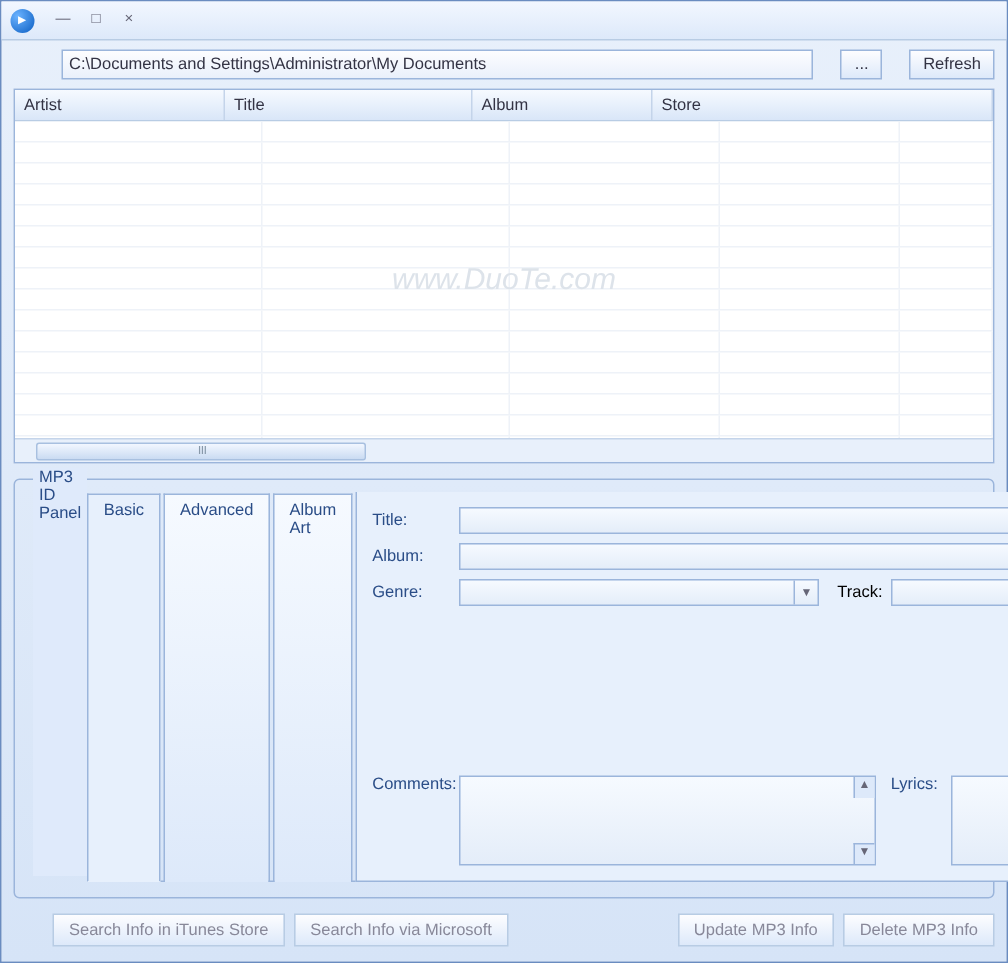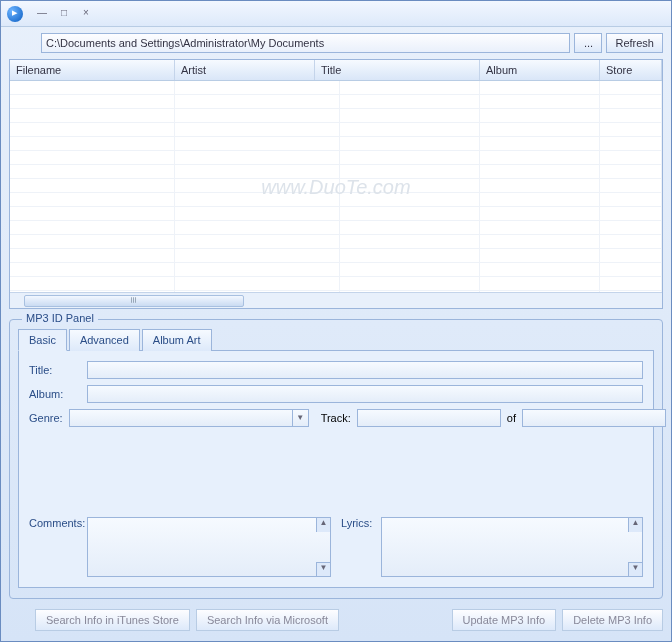--- a/index.html
+++ b/index.html
@@ -4,37 +4,37 @@
 <style>
 * { box-sizing: border-box; margin: 0; padding: 0; font-family: Tahoma, Arial, sans-serif; font-size: 11px; }
 body { background: #fff; }
 .window { width: 672px; height: 642px; background: linear-gradient(#e8f0fb, #d6e4f7); border: 1px solid #6a8cc0; display: flex; flex-direction: column; }
 .titlebar { height: 26px; background: linear-gradient(#f2f7ff, #dde9fa); display: flex; align-items: center; padding: 0 6px; color: #556677; border-bottom: 1px solid #b8cce4; }
 .titlebar .app-icon { width: 16px; height: 16px; border-radius: 50%; background: radial-gradient(circle at 30% 30%, #6bb3ff, #0a5dc2); margin-right: 6px; position: relative; }
 .titlebar .app-icon::after { content: "▶"; color: #fff; font-size: 7px; position: absolute; left: 5px; top: 3px; }
 .titlebar .title { flex: 1; }
 .titlebar .winbtn { width: 18px; height: 18px; margin-left: 4px; color: #667; text-align: center; line-height: 16px; cursor: pointer; font-size: 10px; }
 .content { flex: 1; padding: 6px 8px 10px 8px; display: flex; flex-direction: column; gap: 4px; }
-.pathrow { display: flex; gap: 4px; padding-left: 32px; }
+.pathrow { display: flex; gap: 18px; padding-left: 32px; }
 .pathinput { flex: 1; height: 20px; background: linear-gradient(#fdfdff, #e9f0fb); border: 1px solid #9bb5db; padding: 2px 4px; color: #334; }
 .btn { height: 20px; padding: 0 8px; background: linear-gradient(#fdfdff, #dde9fa); border: 1px solid #9bb5db; color: #334; cursor: pointer; }
 .btn.sm { width: 28px; padding: 0; }
 .tablewrap { border: 1px solid #9bb5db; background: #fff; height: 250px; display: flex; flex-direction: column; margin-top: 2px; }
 .thead { display: flex; background: linear-gradient(#f6faff, #d9e6f8); border-bottom: 1px solid #b8cce4; }
 .th { padding: 4px 6px; border-right: 1px solid #c4d4ea; color: #334; }
 .th.filename { width: 165px; } .th.title { width: 165px; } .th.artist { width: 140px; } .th.album { width: 120px; } .th.genre { flex: 1; }
 .tbody { flex: 1; background: #fff; overflow: hidden; position: relative; }
 .rowline { height: 14px; border-bottom: 1px solid #eef2f8; display: flex; }
 .rowline .cell { border-right: 1px solid #eef2f8; }
 .cell.filename { width: 165px; } .cell.title { width: 165px; } .cell.artist { width: 140px; } .cell.album { width: 120px; } .cell.genre { flex: 1; }
 .hscroll { height: 16px; background: #e8f0fb; border-top: 1px solid #c4d4ea; position: relative; }
 .hscroll .thumb { position: absolute; left: 14px; top: 2px; width: 220px; height: 12px; background: linear-gradient(#f2f7ff, #cadbf2); border: 1px solid #a8c0e0; border-radius: 2px; }
 .hscroll .thumb::after { content: "≡"; color: #89a; position: absolute; left: 50%; top: -2px; transform: translateX(-50%) rotate(90deg); }
 .watermark { position: absolute; top: 50%; left: 50%; transform: translate(-50%, -50%); color: #dde3ea; font-size: 20px; font-style: italic; pointer-events: none; }
-.fieldset { border: 1px solid #9bb5db; border-radius: 4px; padding: 8px 8px 10px 8px; margin-top: 6px; flex: 1; display: flex; flex-direction: column; }
+.fieldset { border: 1px solid #9bb5db; border-radius: 4px; padding: 8px 8px 10px 8px; margin-top: 6px; flex: 1; display: flex; flex-direction: row; }
 .legend { color: #2a4d87; margin: -16px 0 4px 4px; background: #dfeafb; padding: 0 4px; width: fit-content; }
 .tabs { display: flex; border-bottom: 1px solid #9bb5db; }
 .tab { padding: 4px 10px; border: 1px solid #9bb5db; border-bottom: none; background: linear-gradient(#f6faff, #dde9fa); margin-right: 2px; position: relative; top: 1px; color: #2a4d87; cursor: pointer; }
 .tab.active { background: #e7f0fc; border-bottom: 1px solid #e7f0fc; }
 .tabbody { border: 1px solid #9bb5db; border-top: none; padding: 10px 10px; background: #e7f0fc; flex: 1; display: flex; flex-direction: column; gap: 6px; }
 .frow { display: flex; align-items: center; gap: 6px; }
 .flabel { width: 52px; color: #2a4d87; }
 .finput { flex: 1; height: 18px; background: linear-gradient(#f6faff, #e4edf9); border: 1px solid #9bb5db; }
 .finput.sm { flex: 0 0 50px; }
 .combo { flex: 0 0 240px; height: 18px; background: linear-gradient(#f6faff, #e4edf9); border: 1px solid #9bb5db; display: flex; }
@@ -59,21 +59,20 @@
   </div>
   <div class="content">
     <div class="pathrow">
       <input class="pathinput" value="C:\Documents and Settings\Administrator\My Documents" style="">
       <button class="btn sm">...</button>
       <button class="btn">Refresh</button>
     </div>
 
     <div class="tablewrap">
       <div class="thead">
-        <div class="th filename">Filename</div>
         <div class="th artist">Artist</div>
         <div class="th title">Title</div>
         <div class="th album">Album</div>
         <div class="th genre">Store</div>
       </div>
       <div class="tbody">
         <div class="watermark">www.DuoTe.com</div>
         <div class="rowline">
             <div class="cell filename"></div>
             <div class="cell title"></div>

